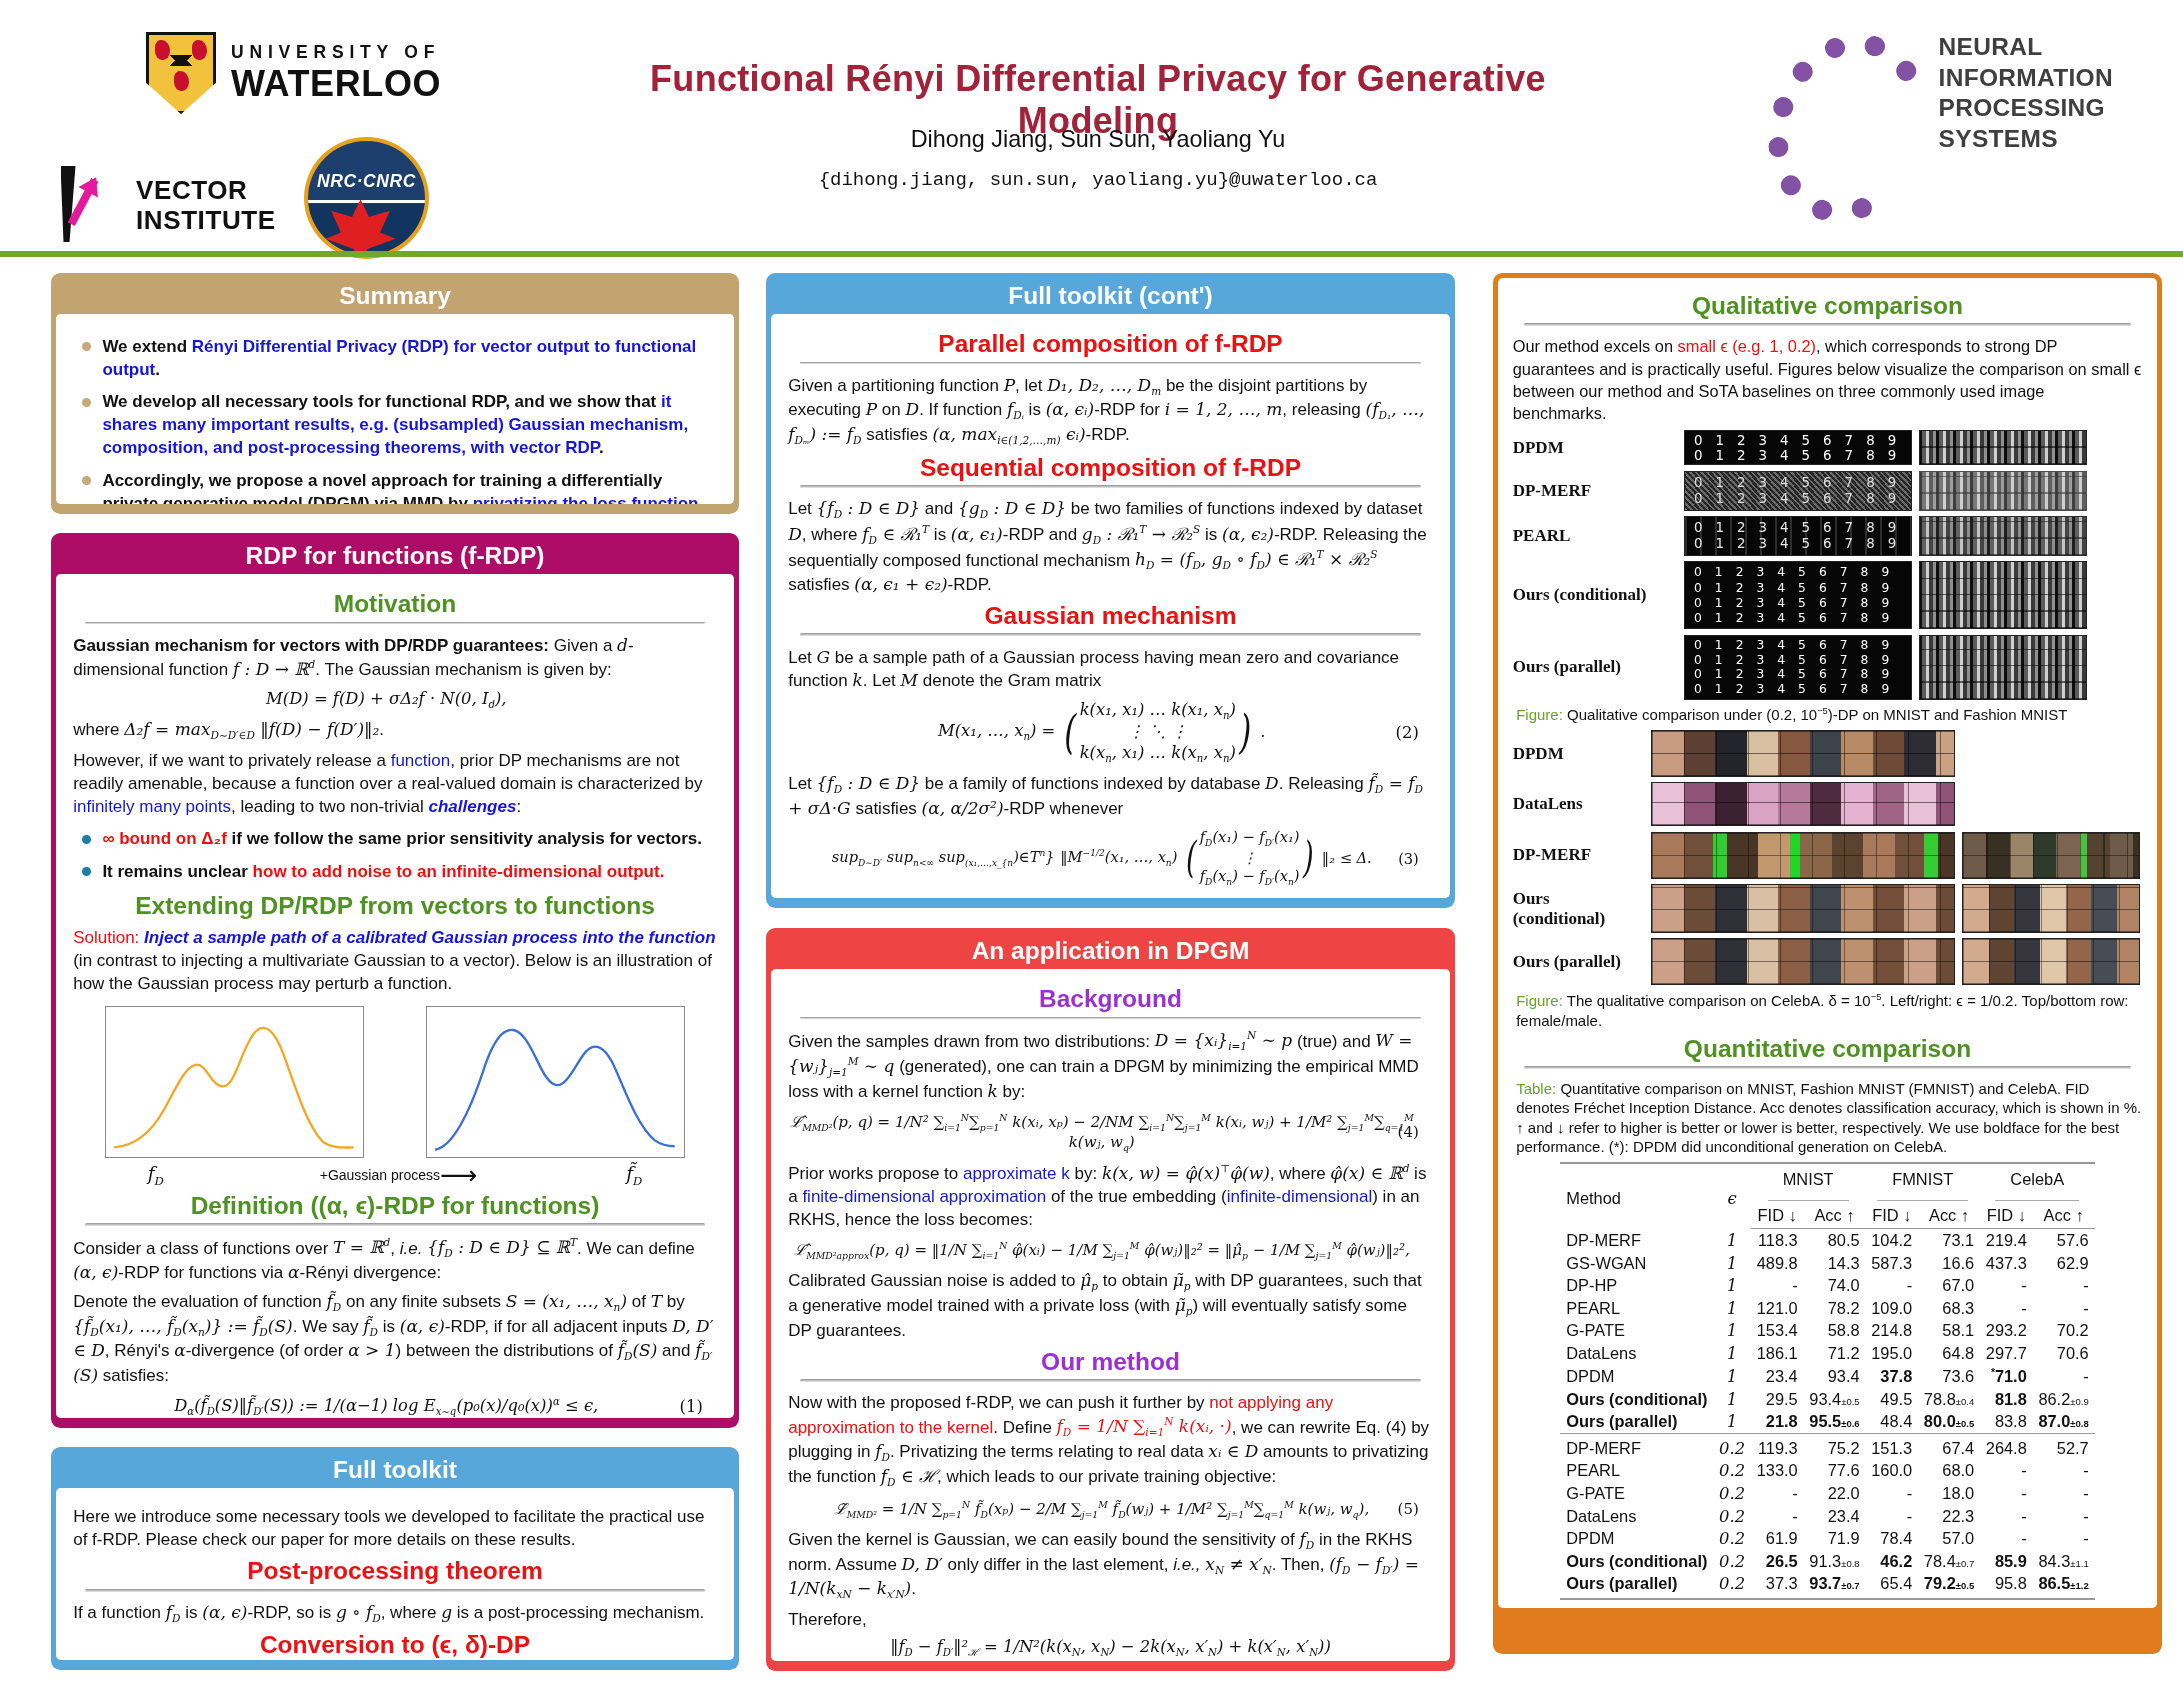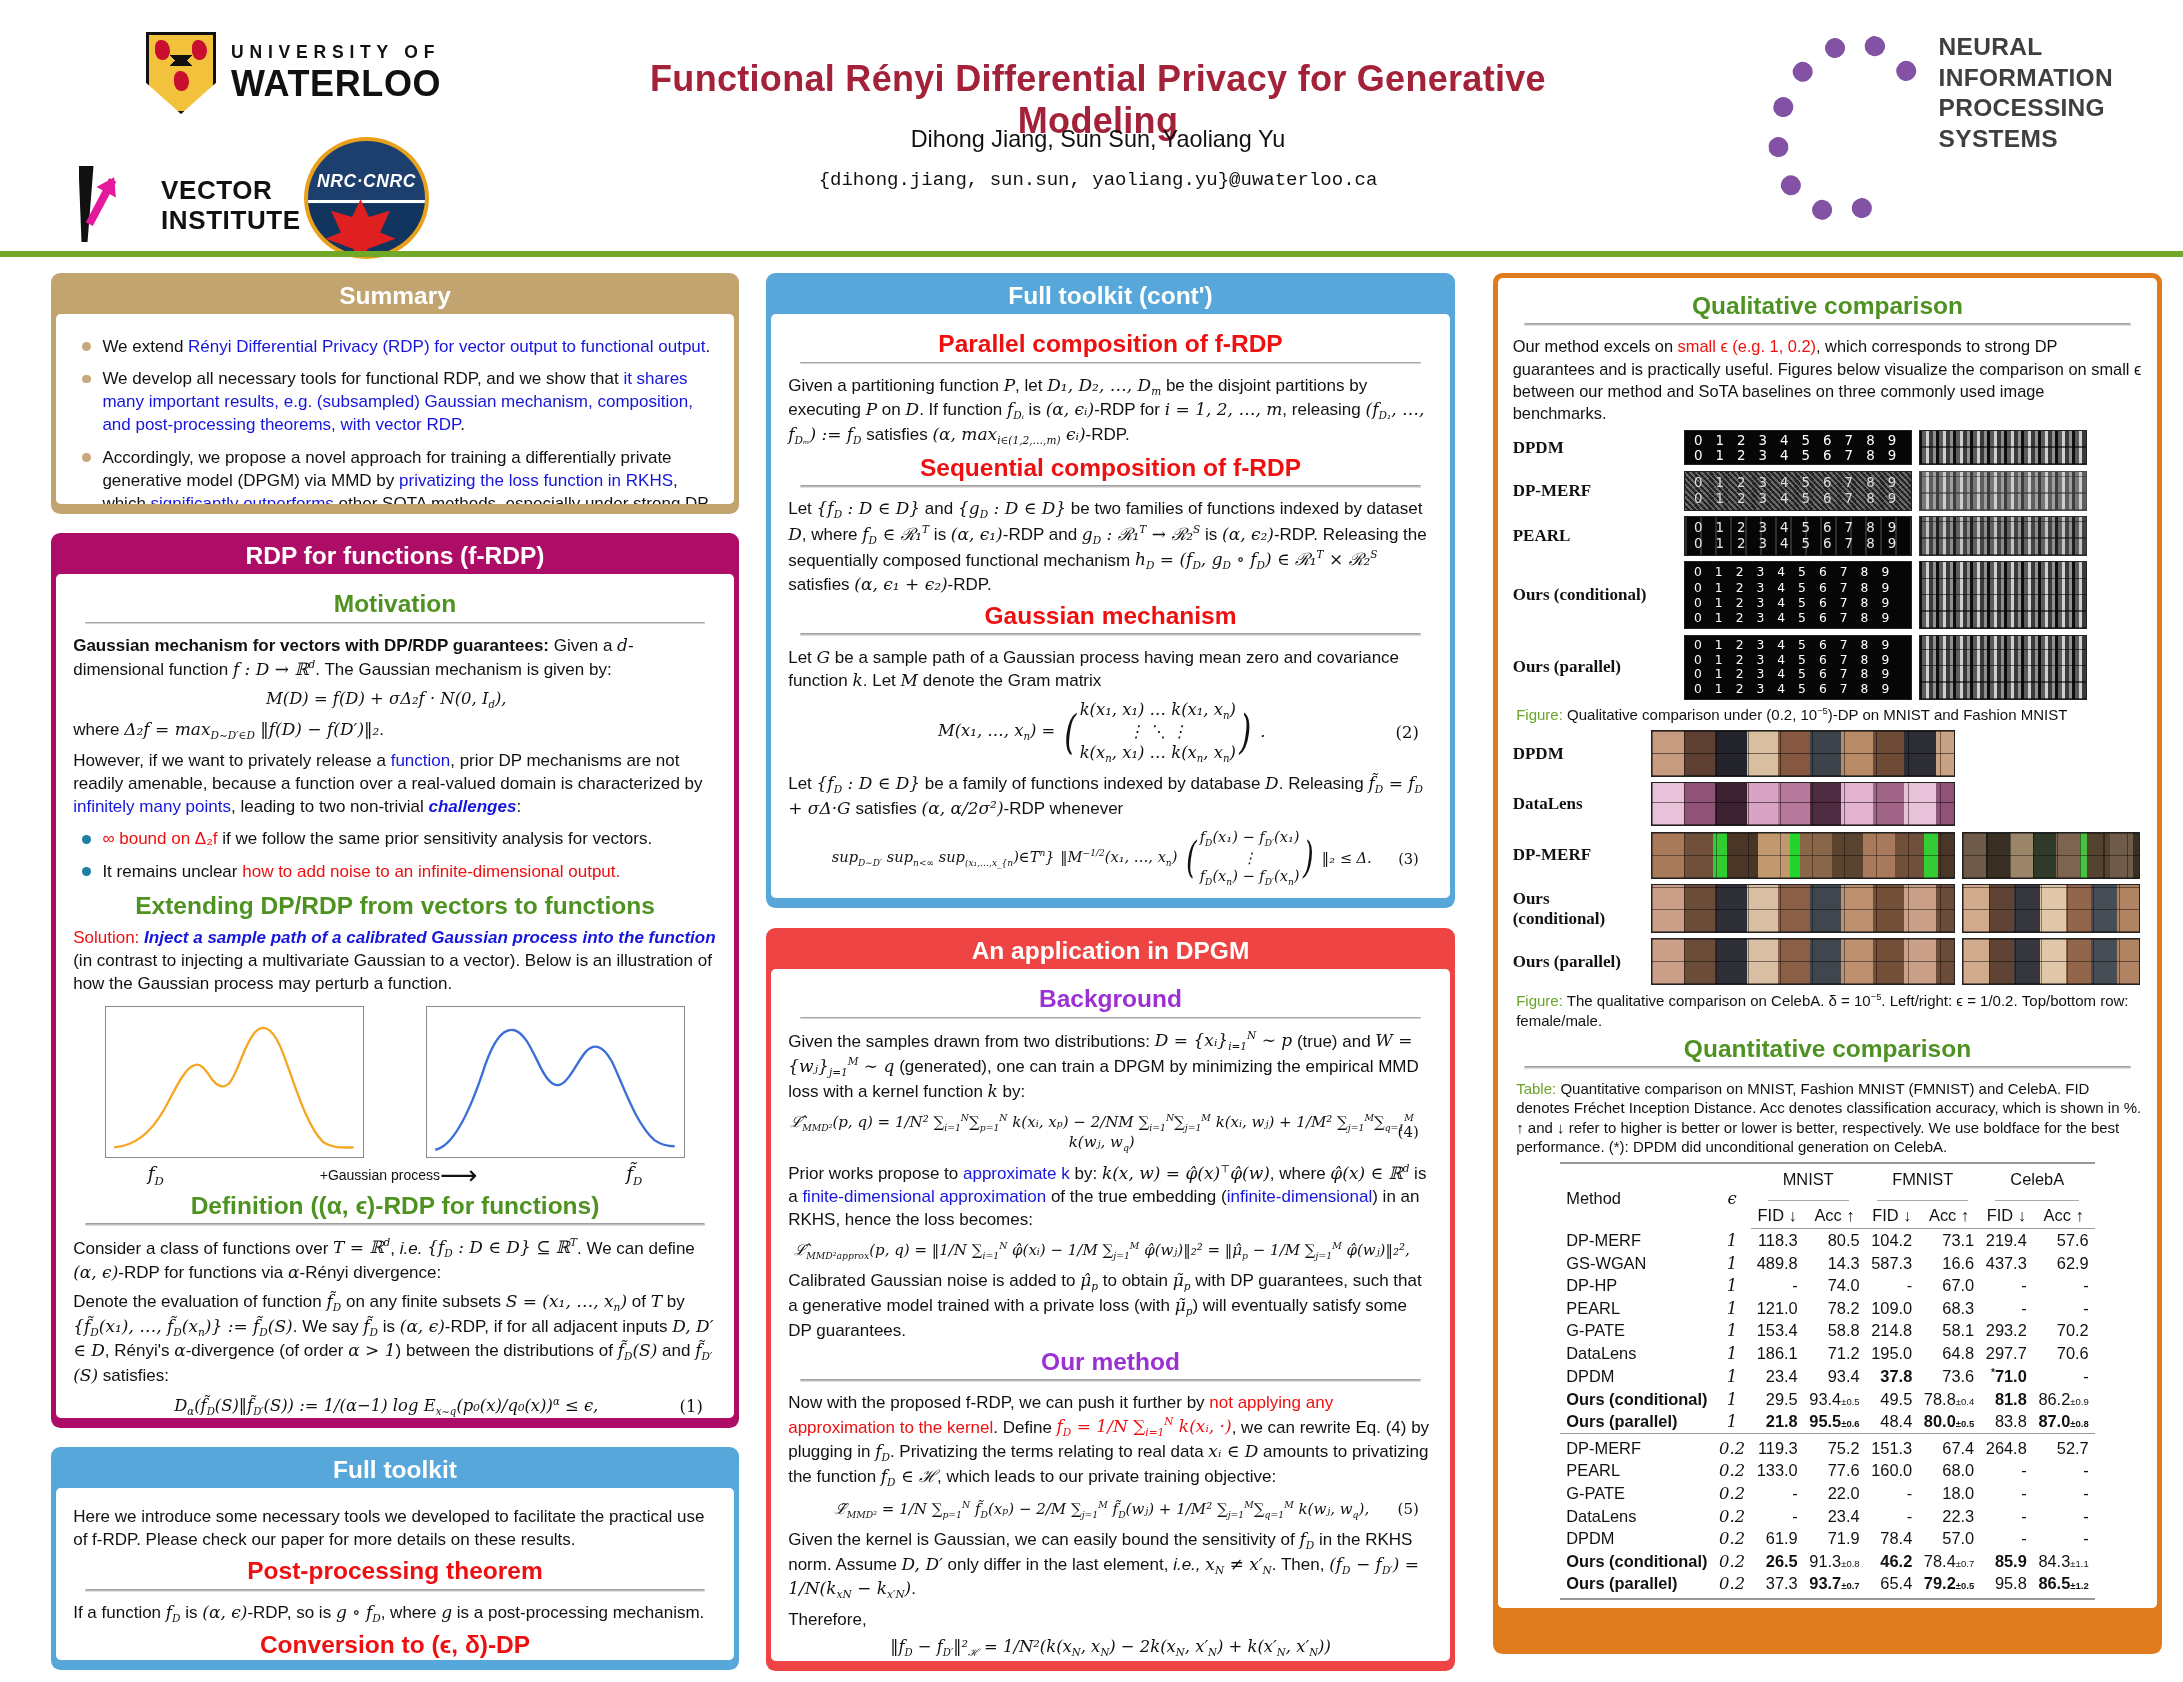--- a/index.html
+++ b/index.html
@@ -19,21 +19,21 @@
   .uw-shield{width:64px;height:76px;background:#f3c23c;border:3.5px solid #111;
              clip-path:polygon(0 0,100% 0,100% 62%,50% 100%,0 62%);position:relative;}
   .uw-shield .lion{position:absolute;width:15px;height:20px;background:#c8102e;border-radius:40% 60% 50% 50%;}
   .uw-shield .l1{left:5.8px;top:4.7px}.uw-shield .l2{right:5.8px;top:4.7px}.uw-shield .l3{left:24.5px;top:36px}
   .uw-shield .chev{position:absolute;left:0;top:20px;width:100%;height:10.5px;
       background:linear-gradient(135deg,transparent 42%,#111 42%,#111 58%,transparent 58%),
                  linear-gradient(45deg,transparent 42%,#111 42%,#111 58%,transparent 58%);}
   .uw-text .t1{font-size:17.5px;letter-spacing:5.8px;font-weight:bold;}
   .uw-text .t2{font-size:36px;font-weight:900;letter-spacing:0.6px;}
   
-  .vec{left:61px;top:166px;display:flex;align-items:center;gap:30px;}
+  .vec{left:43px;top:166px;display:flex;align-items:center;gap:23px;}
   .vec-mark{position:relative;width:70px;height:79px;}
   .vec-v2{position:absolute;left:17.5px;top:0;width:15px;height:76px;background:#111;
           clip-path:polygon(0 0,100% 0,60% 100%,20% 100%);}
   .vec-arrow{position:absolute;left:36px;top:10.5px;width:8.2px;height:50px;background:#e5199c;transform:rotate(28deg);}
   .vec-arrow::before{content:"";position:absolute;left:-7px;top:-3.5px;width:0;height:0;
           border-left:11px solid transparent;border-right:11px solid transparent;border-bottom:17.5px solid #e5199c;}
   .vec-text{font-size:26px;font-weight:bold;line-height:1.15;letter-spacing:0.6px;}
   
   .nrc{left:304px;top:137px;width:117px;height:114px;border-radius:50%;
        background:linear-gradient(180deg,#1d3f6e 0 55%,#12355f 55% 100%);
@@ -61,21 +61,21 @@
   
   .gh,.rh,.ph{font-size:24.5px;font-weight:bold;text-align:center;margin:4.7px 0 1.2px;}
   .gh{color:#4e9222}.rh{color:#ee1010}.ph{color:#9b30d3}
   .rule{height:2.9px;background:linear-gradient(180deg,#8f8f8f,#ececec);border-radius:1.8px;margin:3.5px 11.7px 9.3px;}
   p.tx{font-size:17px;line-height:1.36;margin:5.8px 0;}
   .blue{color:#1515dd}.red{color:#ee1010}.b{font-weight:bold}.i{font-style:italic}
   .bi{font-weight:bold;font-style:italic}.green{color:#6aa32a}
   .m{font-family:"DejaVu Serif",serif;font-style:italic}
   sub,sup{font-size:.62em}
   ul.blts{list-style:none;padding-left:5.8px;margin:4.7px 0;}
-  ul.blts li{position:relative;padding-left:23.4px;margin:9.3px 0;font-size:17px;line-height:1.36;}
+  ul.blts li{position:relative;padding-left:23.4px;margin:9.3px 0;font-size:17px;line-height:1.36;font-weight:bold;}
   ul.blts li::before{content:"";position:absolute;left:3.5px;top:7.6px;width:8.8px;height:8.8px;border-radius:50%;}
   .dot-tan li::before{background:#c9a97c}
   .dot-teal li::before{background:#1d7fa3}
   
   .eq{position:relative;text-align:center;font-family:"DejaVu Serif",serif;font-style:italic;
       font-size:16.4px;margin:8.2px 17.5px 8.2px 0;}
   .eq .num{position:absolute;right:-3.5px;top:50%;transform:translateY(-50%);font-style:normal;}
   .eqflex{display:flex;align-items:center;justify-content:center;gap:5.8px;}
   .mat{display:inline-flex;align-items:center;}
   .mat .par{font-size:2.9em;font-weight:100;line-height:.85;transform:scaleX(.65);}

